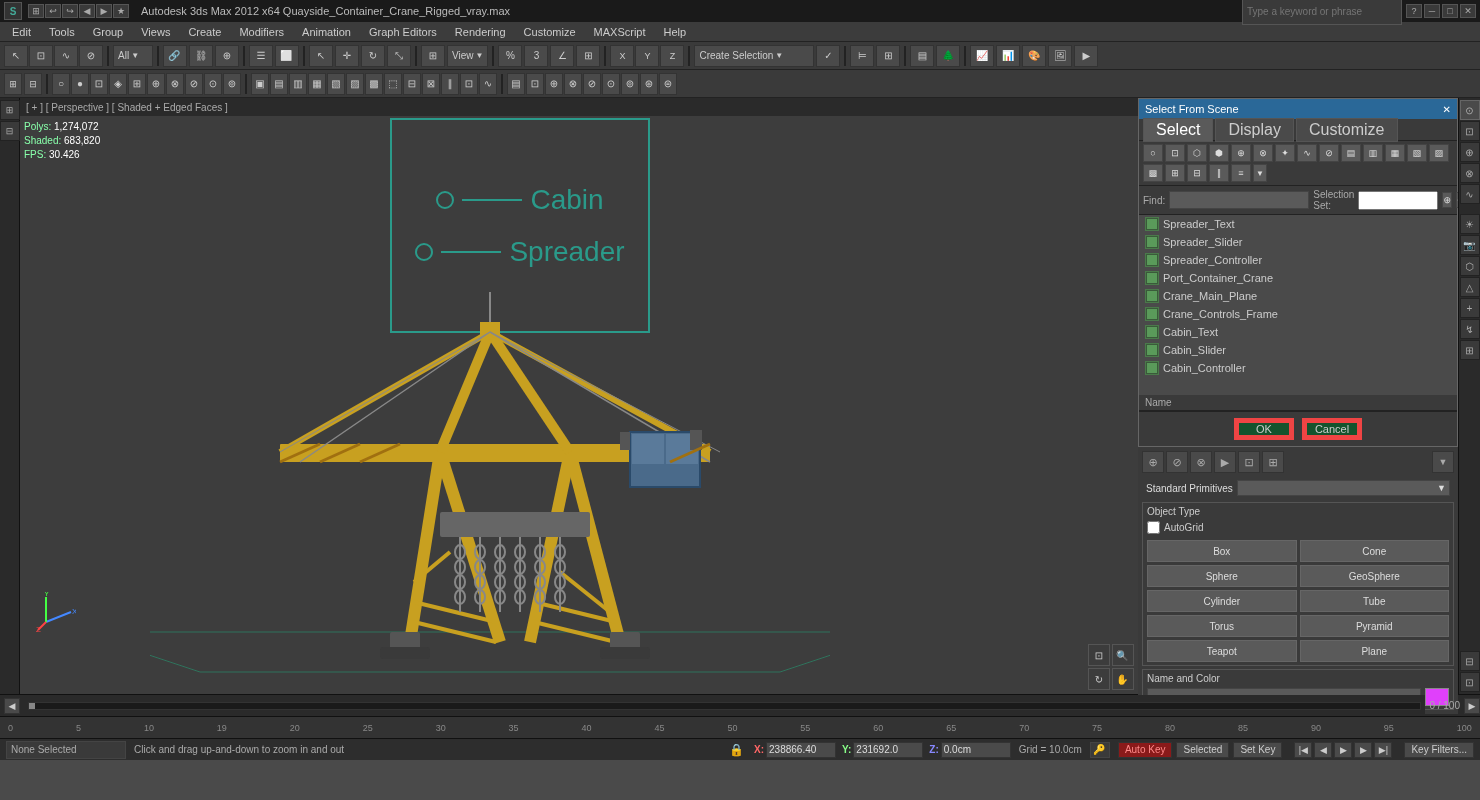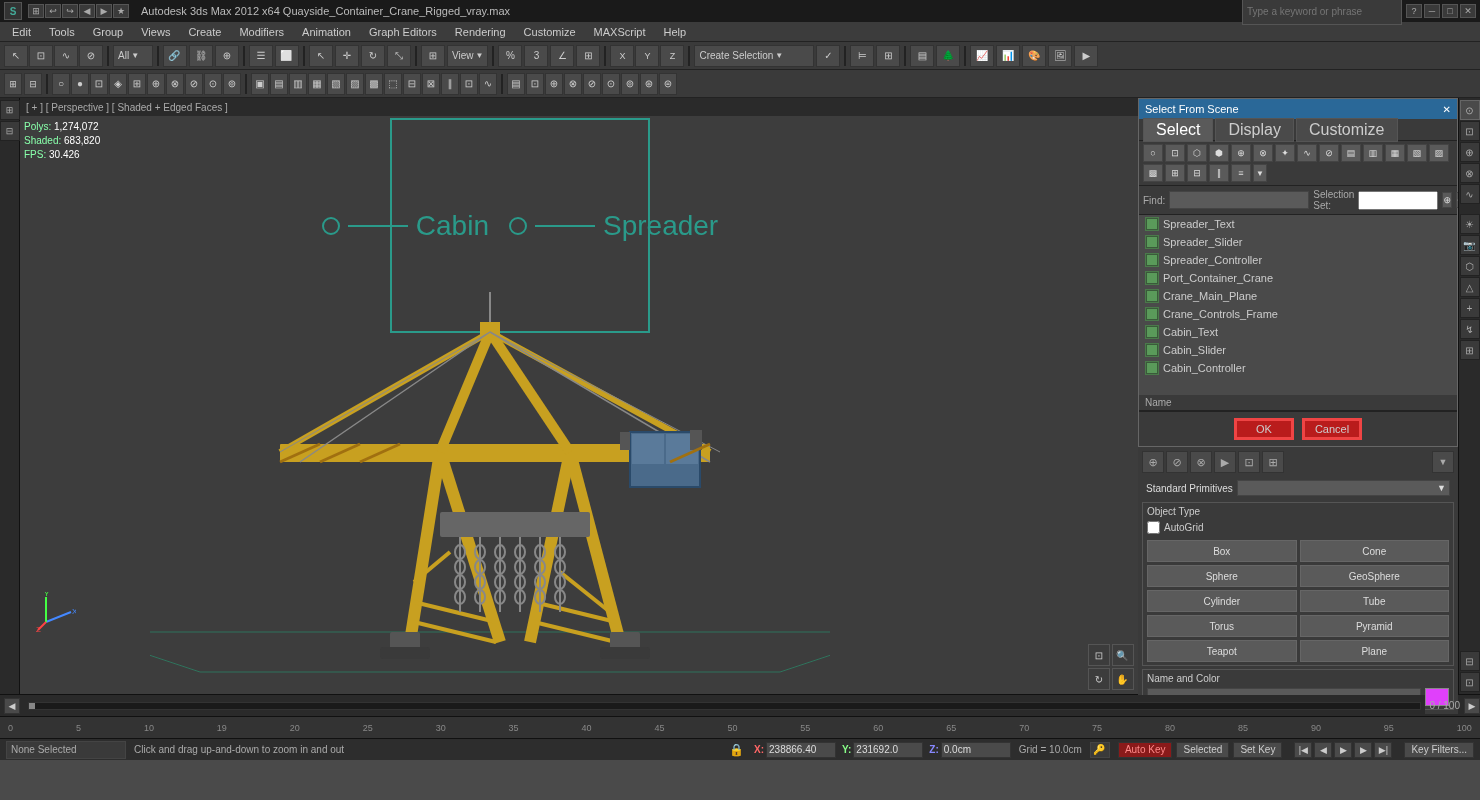--- a/index.html
+++ b/index.html
@@ -27,21 +27,21 @@
 
     
     #viewport-panel { flex: 1; background: #3d3d3d; position: relative; overflow: hidden; }
     #viewport-header { height: 18px; background: #2a2a2a; display: flex; align-items: center; padding: 0 6px; gap: 4px; font-size: 10px; color: #aaa; }
     #viewport-content { width: 100%; height: calc(100% - 18px); position: relative; background: #3d3d3d; }
 
     
     #stats { position: absolute; top: 4px; left: 4px; font-size: 10px; color: #8fa; line-height: 1.4; }
 
     
-    #cabin-spreader-box { position: absolute; top: 2px; left: 370px; width: 260px; height: 215px; border: 2px solid #2a9a8a; display: flex; flex-direction: row; align-items: center; justify-content: center; gap: 20px; }
+    #cabin-spreader-box { position: absolute; top: 2px; left: 370px; width: 260px; height: 215px; border: 2px solid #2a9a8a; display: flex; flex-direction: column; align-items: center; justify-content: center; gap: 20px; }
     .cs-text { color: #2a9a8a; font-size: 28px; font-weight: normal; }
     .cs-handle { display: flex; align-items: center; gap: 8px; }
     .cs-circle { width: 18px; height: 18px; border: 2px solid #2a9a8a; border-radius: 50%; }
     .cs-line { width: 60px; height: 2px; background: #2a9a8a; }
 
     
     #crane-svg { position: absolute; bottom: 10px; left: 130px; }
 
     
     #select-dialog { background: #4a4a4a; border: 1px solid #666; margin: 0; }
@@ -53,21 +53,21 @@
     .sb { width: 20px; height: 18px; background: #5a5a5a; border: 1px solid #444; display: flex; align-items: center; justify-content: center; font-size: 9px; color: #ddd; cursor: pointer; }
     #find-row { display: flex; align-items: center; padding: 3px 4px; background: #3a3a3a; border-bottom: 1px solid #222; gap: 4px; }
     #find-row label { font-size: 10px; color: #aaa; }
     #find-input { flex: 1; height: 18px; background: #5a5a5a; border: 1px solid #444; color: #ddd; font-size: 10px; padding: 0 3px; }
     #name-header { background: #3a3a3a; padding: 2px 6px; font-size: 10px; color: #aaa; border-bottom: 1px solid #222; }
     #object-list { flex: 1; background: #4a4a4a; overflow-y: auto; }
     .obj-item { display: flex; align-items: center; padding: 2px 6px; gap: 4px; cursor: pointer; font-size: 11px; color: #ccc; }
     .obj-icon { width: 14px; height: 14px; background: #3a5a3a; border: 1px solid #4a7a4a; display: flex; align-items: center; justify-content: center; }
     .obj-icon-img { width: 10px; height: 10px; background: #5a9a5a; }
     #select-footer { display: flex; align-items: center; justify-content: center; gap: 8px; padding: 6px; background: #3a3a3a; border-top: 1px solid #222; }
-    .dialog-btn { width: 60px; height: 22px; background: #b91c1c; border: 3px solid #ef4444; color: #ccc; font-size: 11px; cursor: pointer; display: flex; align-items: center; justify-content: center; }
+    .dialog-btn { width: 60px; height: 22px; background: #14532d; border: 5px solid #ef4444; color: #ccc; font-size: 11px; cursor: pointer; display: flex; align-items: center; justify-content: center; }
 
     
     #right-tools { flex: 1; background: #3a3a3a; padding: 4px; }
     #right-icons-row { display: flex; gap: 2px; margin-bottom: 4px; }
     .ri-btn { width: 22px; height: 22px; background: #4a4a4a; border: 1px solid #333; display: flex; align-items: center; justify-content: center; font-size: 11px; color: #aaa; cursor: pointer; }
 
     
     #std-prim { background: #3a3a3a; padding: 4px; }
     #object-type-section { background: #3a3a3a; padding: 4px; margin-bottom: 4px; }
     #autogrid-row { display: flex; align-items: center; gap: 4px; margin-bottom: 6px; }

